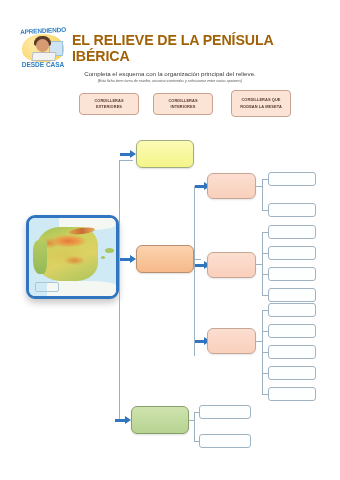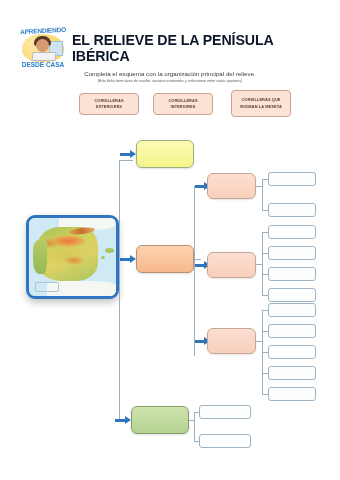--- a/index.html
+++ b/index.html
@@ -51,21 +51,21 @@
     position:absolute;left:16px;top:28px;width:22px;height:7px;
     background:#f2f2f2;border:.5px solid #bbb;transform:skewX(-8deg);
   }
   #logo .logo-screen{
     position:absolute;left:33px;top:17px;width:12px;height:13px;
     background:#cfe4f2;border:.5px solid #9cc3dd;
   }
 
   #title{
     position:absolute;left:72px;top:32px;width:252px;
-    font-size:14.2px;font-weight:bold;color:#0f172a;
+    font-size:14.2px;font-weight:bold;color:#a16207;
     letter-spacing:-.1px;line-height:1.15;
   }
 
   #subtitle{
     position:absolute;left:0;top:70px;width:340px;
     text-align:center;font-size:6.2px;color:#3b3b3b;
   }
   #subnote{
     position:absolute;left:0;top:79px;width:340px;
     text-align:center;font-size:3.6px;color:#555;font-style:italic;

